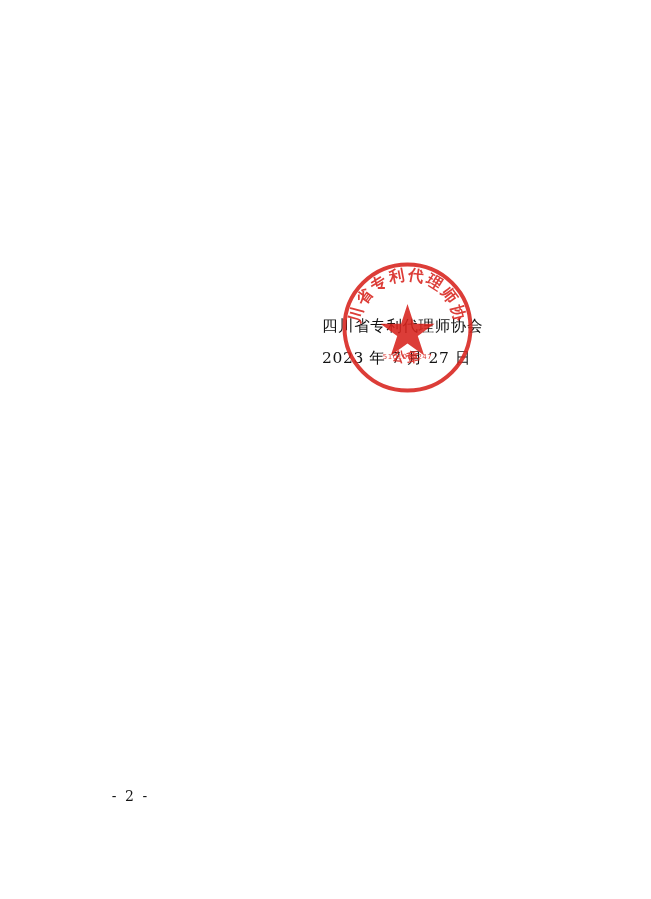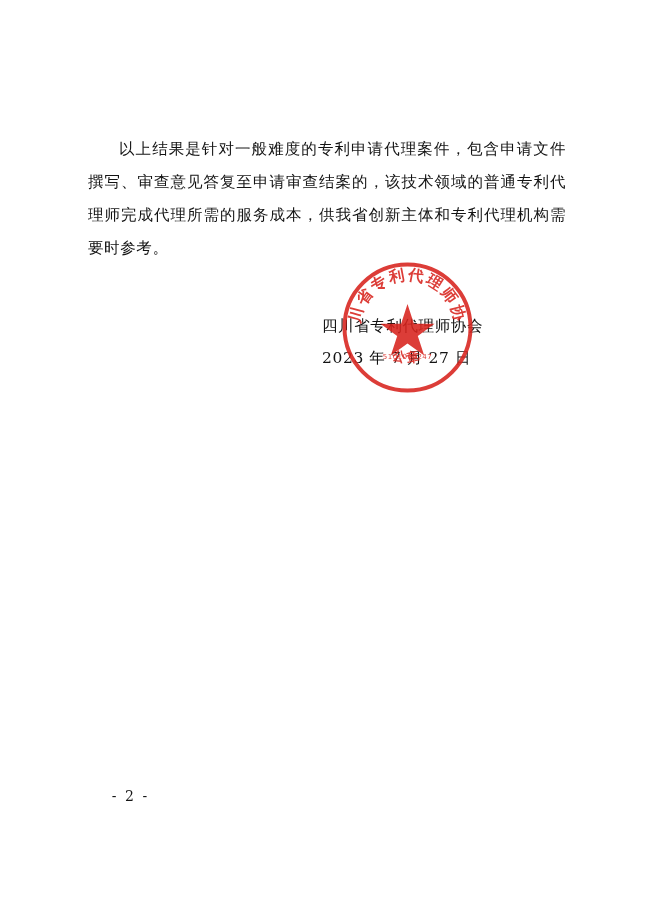--- a/index.html
+++ b/index.html
@@ -81,23 +81,20 @@
   .page-number .pn-inner {
     display: inline-block;
     margin-left: -390px;
   }
 </style>
 </head>
 <body>
 
 <div class="page">
 
-  <div class="body-text">
-    <p>以上结果是针对一般难度的专利申请代理案件，包含申请文件撰写、审查意见答复至申请审查结案的，该技术领域的普通专利代理师完成代理所需的服务成本，供我省创新主体和专利代理机构需要时参考。</p>
-  </div>
 
   <div class="signature-block">
     <div class="line">四川省专利代理师协会</div>
     <div class="line">2023 年 7 月 27 日</div>
   </div>
 
   <div class="seal">
     <svg width="135" height="135" viewBox="0 0 135 135" xmlns="http://www.w3.org/2000/svg">
       <defs>
         <path id="arcTop" d="M 20,67.5 A 47.5,47.5 0 0 1 115,67.5"></path>

